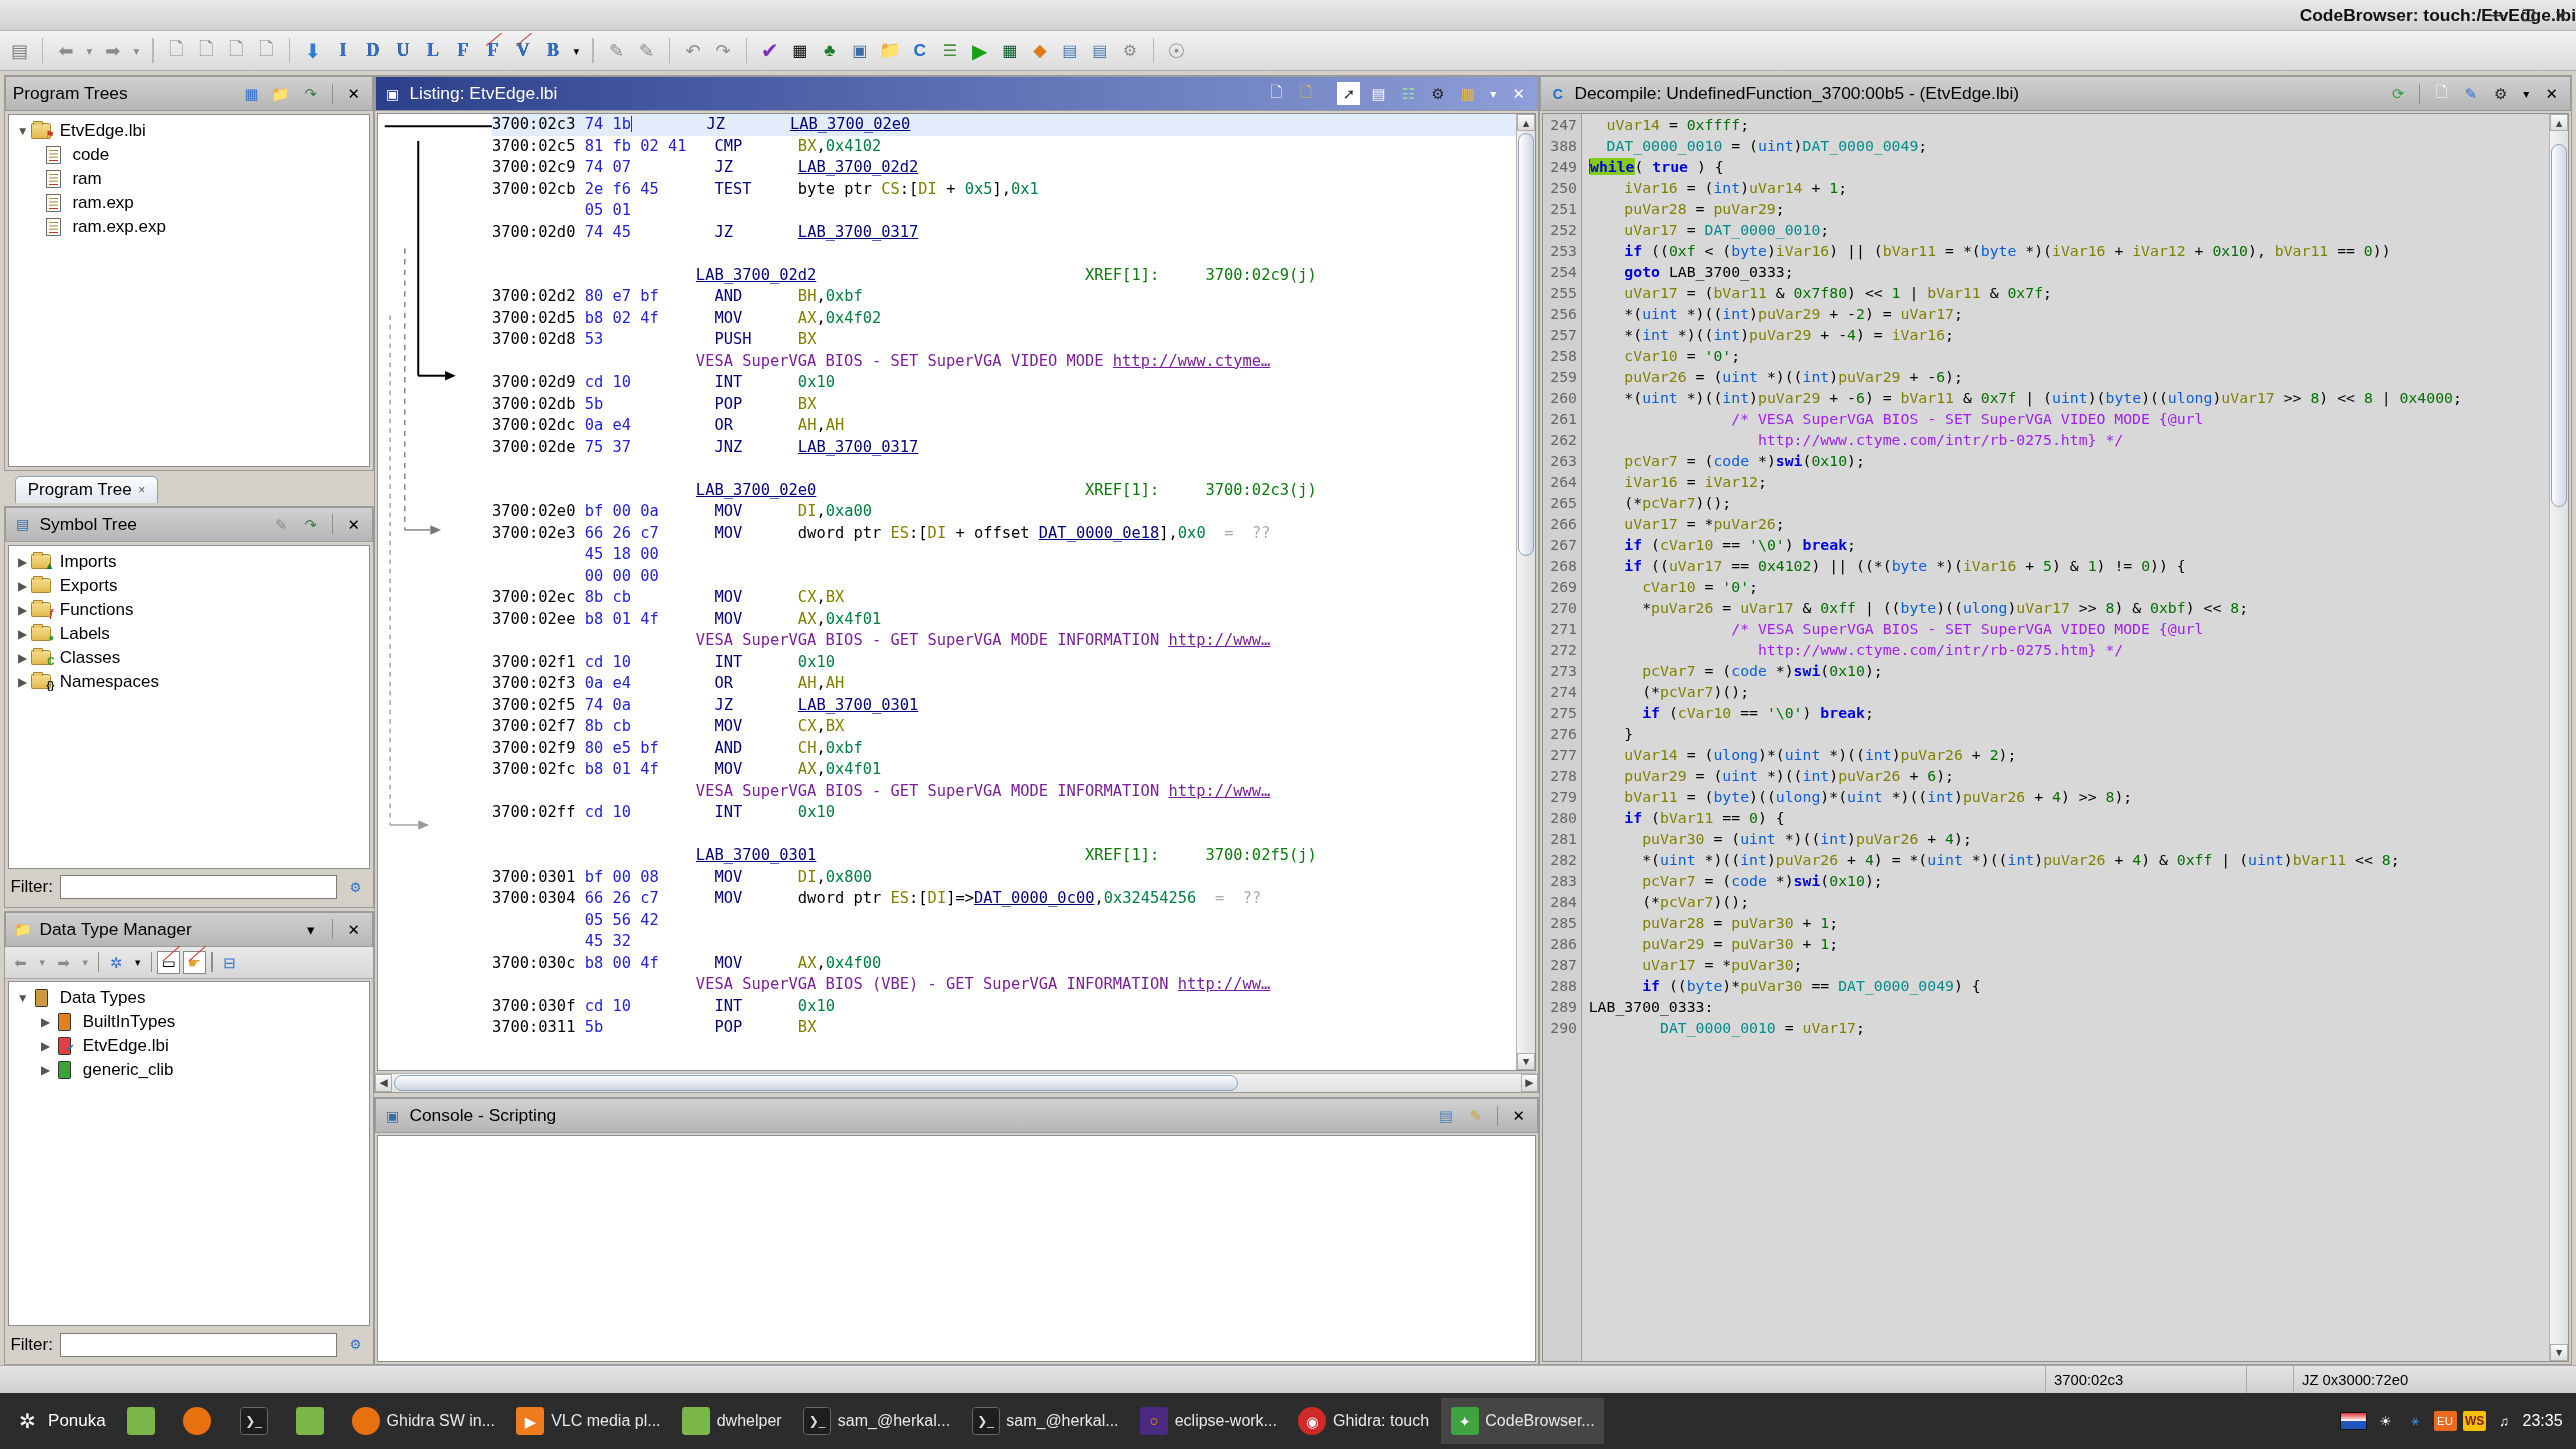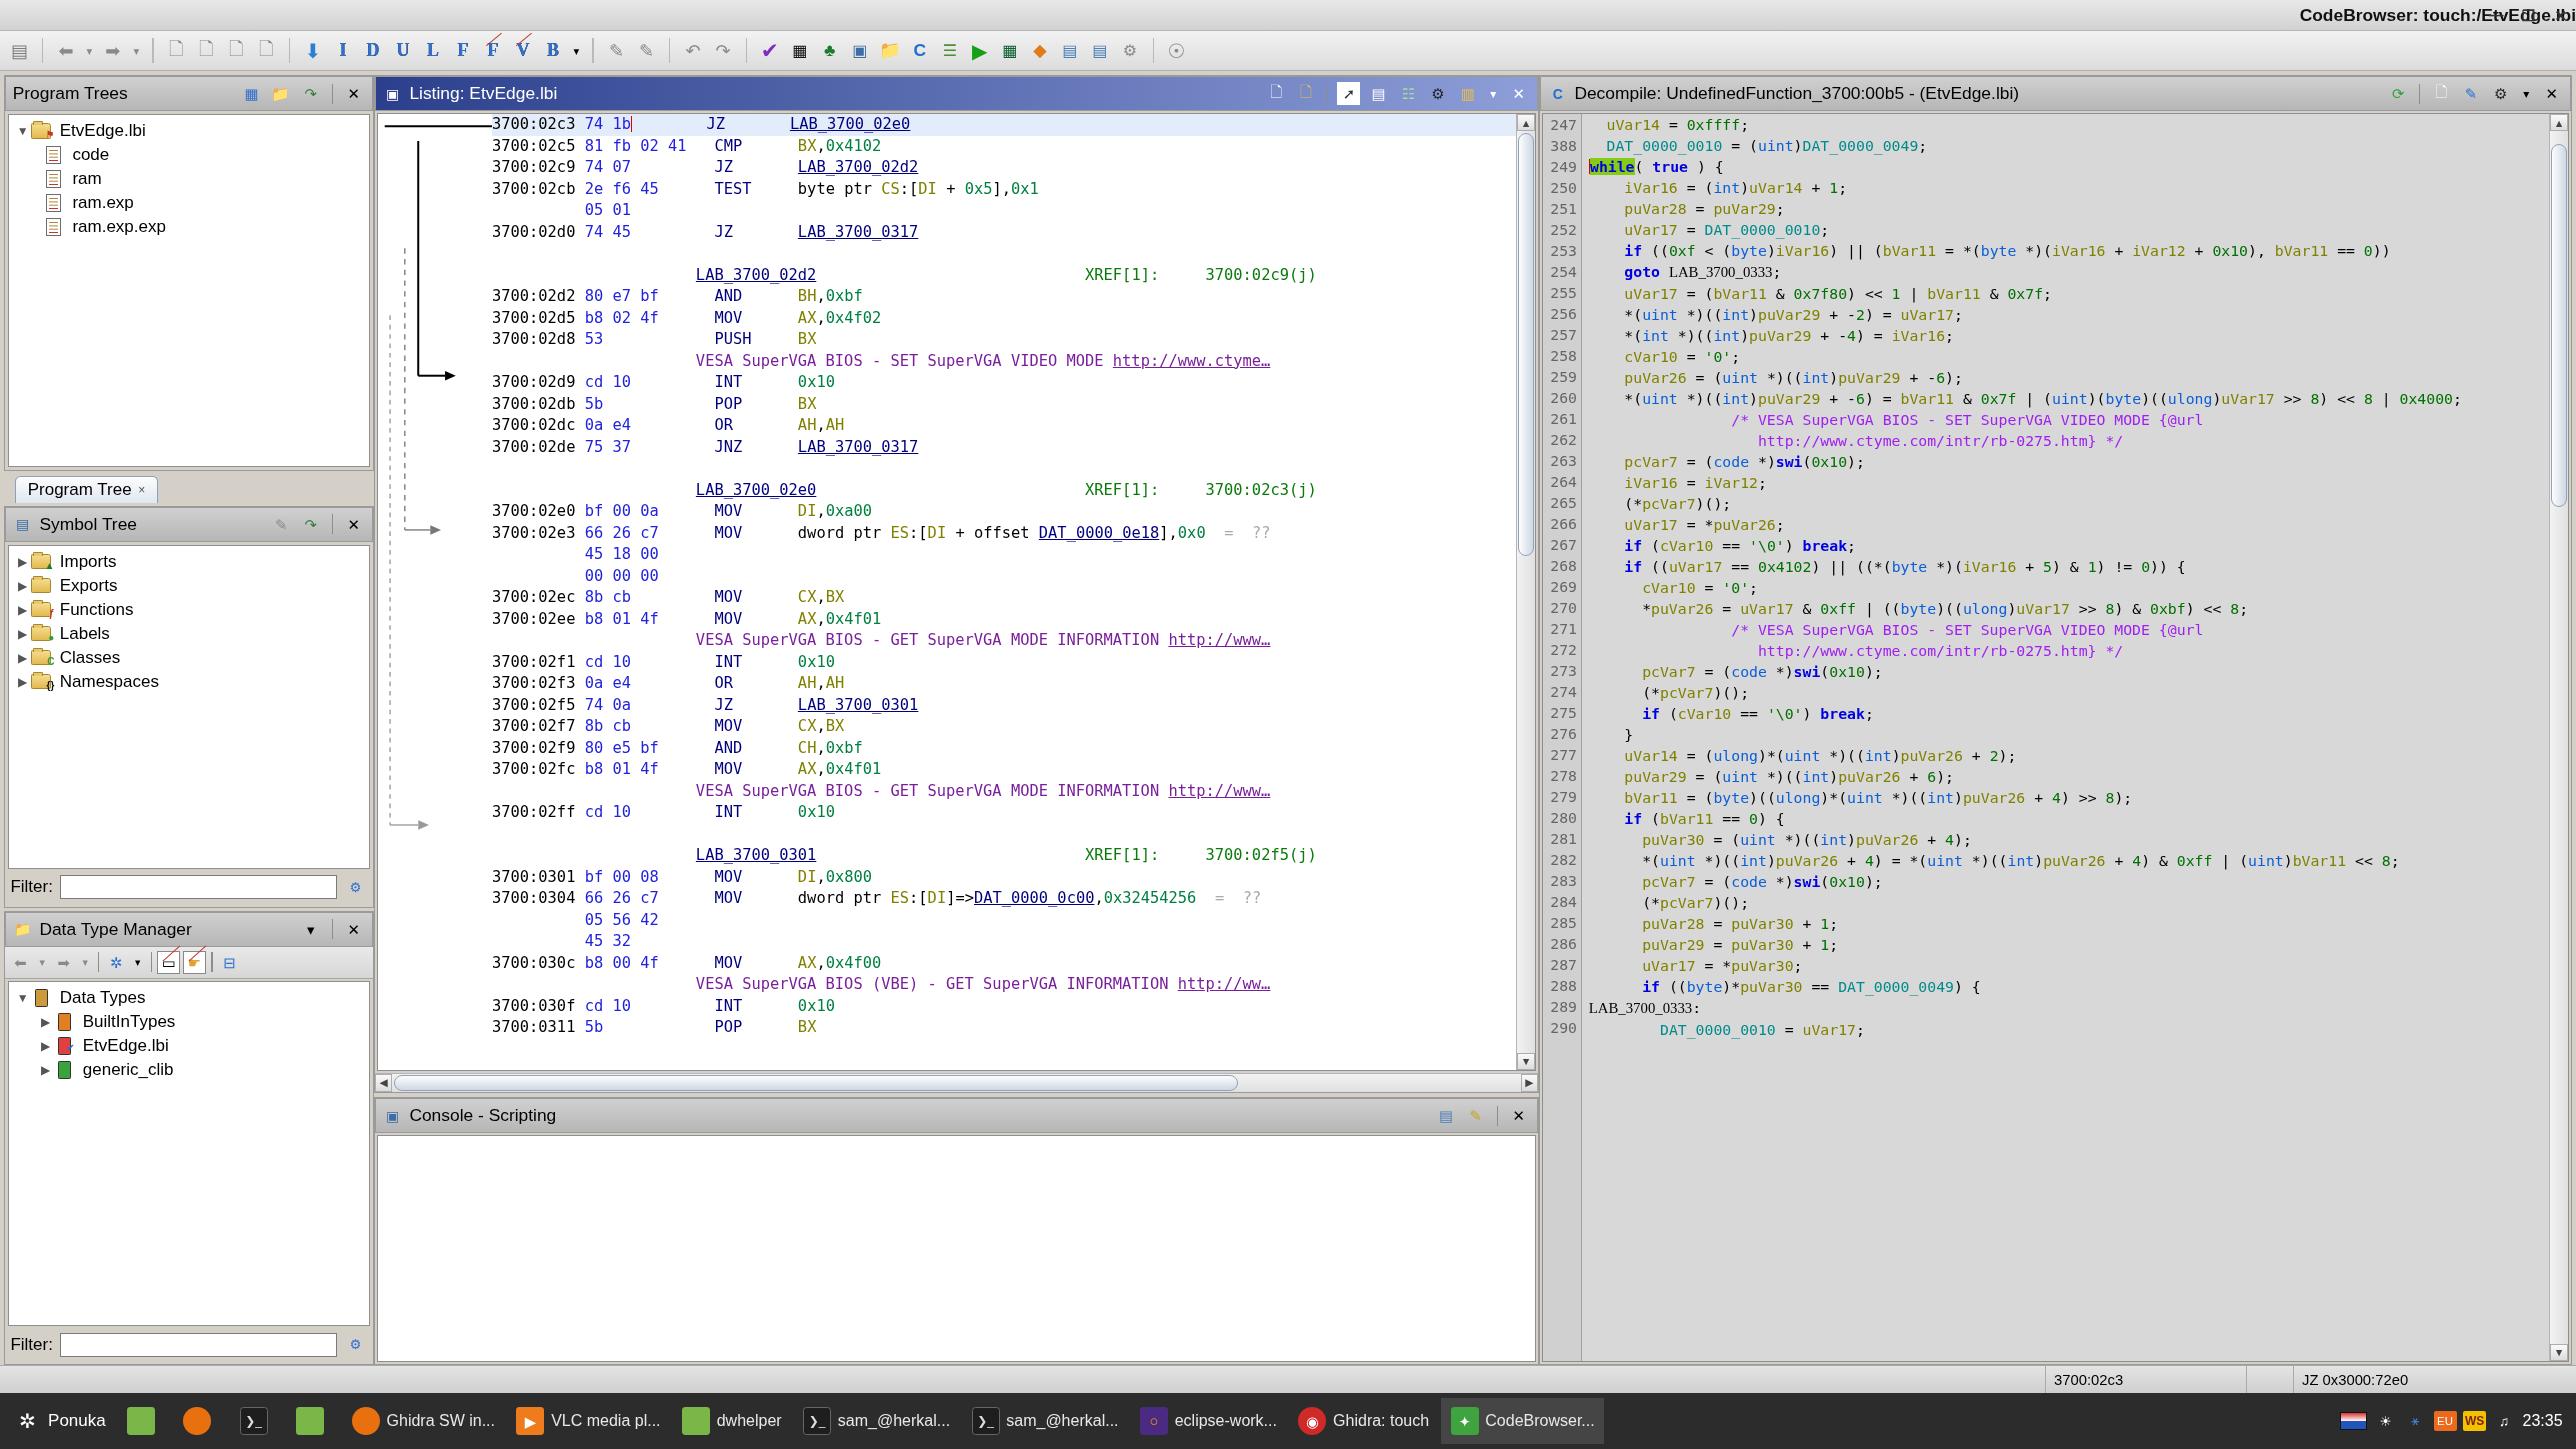--- a/index.html
+++ b/index.html
@@ -126,21 +126,21 @@
              font-family:"DejaVu Sans Mono",monospace; font-size:14.8px; line-height:21px; text-align:right;
              padding-right:4px; flex:none;}
   .dec-code{ flex:1; background:#d8d8d8; font-family:"DejaVu Sans Mono",monospace; font-size:14.8px;
              line-height:21px; white-space:pre; overflow:hidden; padding-left:6.7px;}
   .c-kw{ color:#0000e0; font-weight:bold; }
   .c-type{ color:#0b5ed7; }
   .c-var{ color:#808000; }
   .c-num{ color:#007000; }
   .c-glob{ color:#008b8b; }
   .c-cmt{ color:#a020f0; }
-  .c-plain{ color:#000;font-family:Liberation Serif, serif; }
+  .c-plain{ color:#000; }
   .hl{ background:#84cc16; }
   .c-cursor{ display:inline-block;width:1.3px;height:14.8px;background:#d00;vertical-align:-2px;}
 
   
   .statusbar{ height:28px; background:linear-gradient(#e4e4e4,#cfcfcf); border-top:0.7px solid #a9a9a9;
               display:flex; align-items:stretch; font-size:14.8px; }
   .status-main{ flex:1; border-right:0.7px solid #a9a9a9; display:flex; align-items:center; padding-left:6.7px; }
   .status-cell{ width:201px; border-right:0.7px solid #a9a9a9; display:flex; align-items:center; padding-left:8px;}
   .status-cell.w2{ width:47px; }
   .status-cell.last{ width:282px; border-right:none; }

